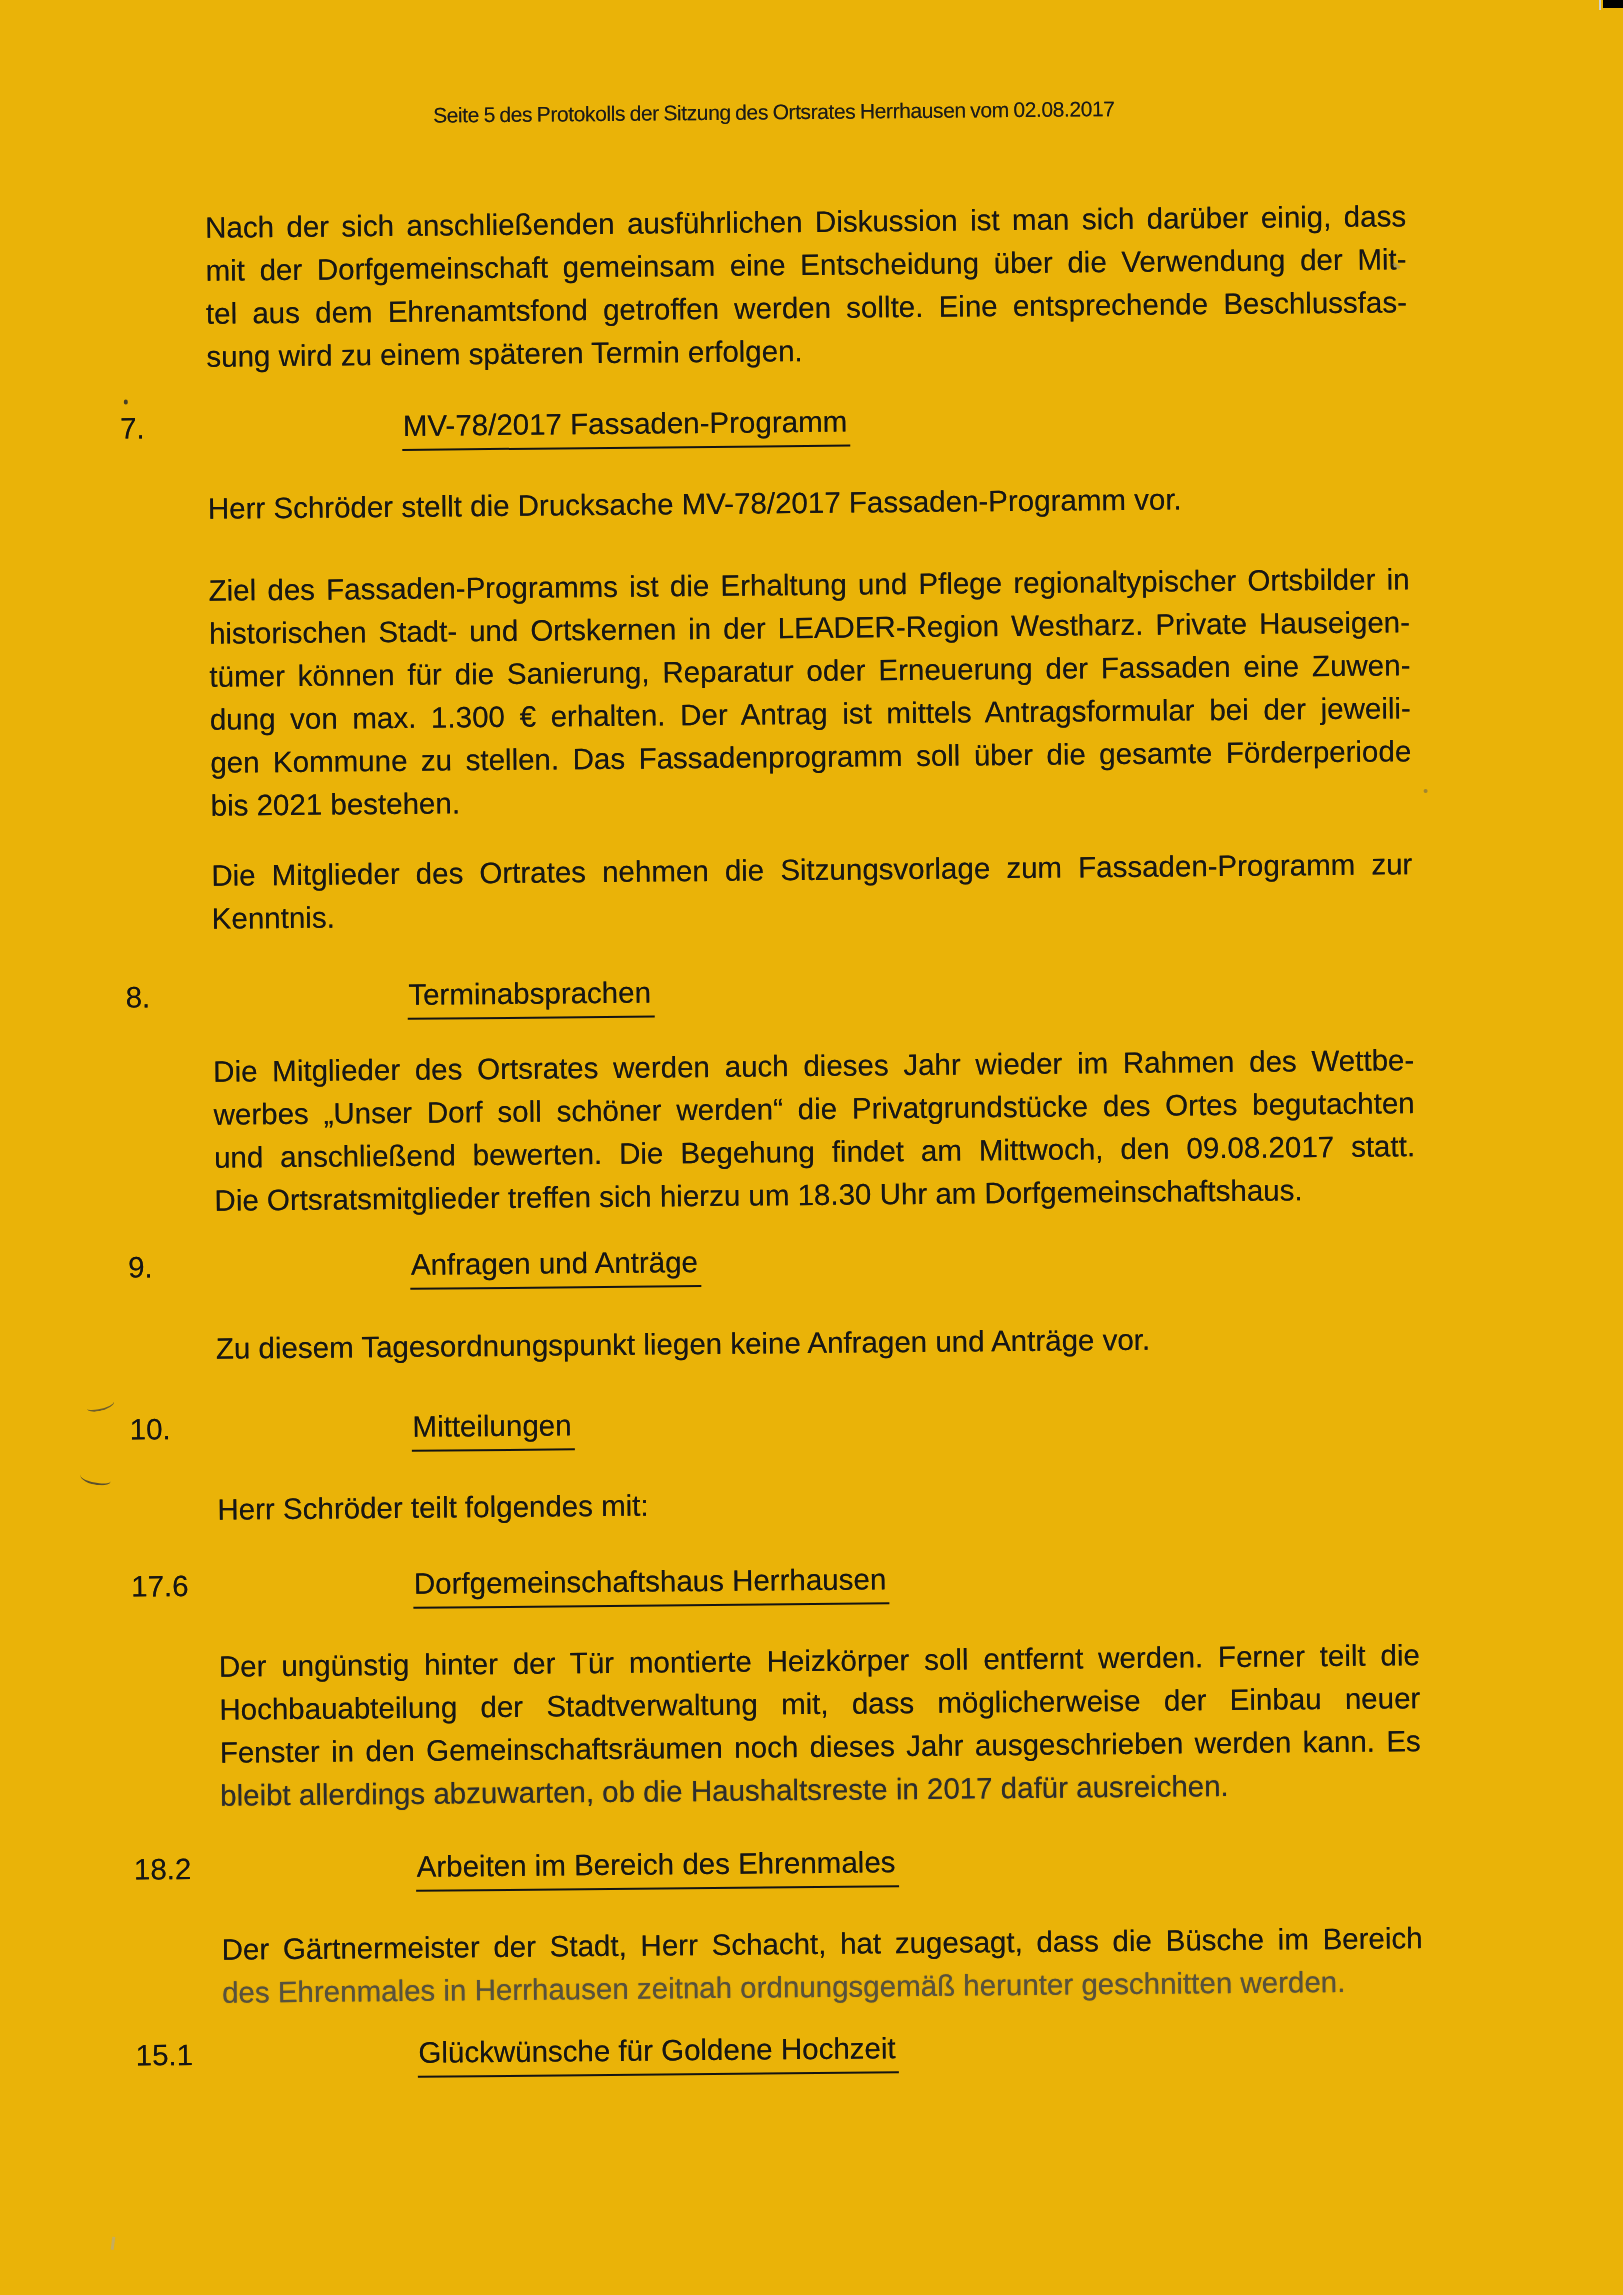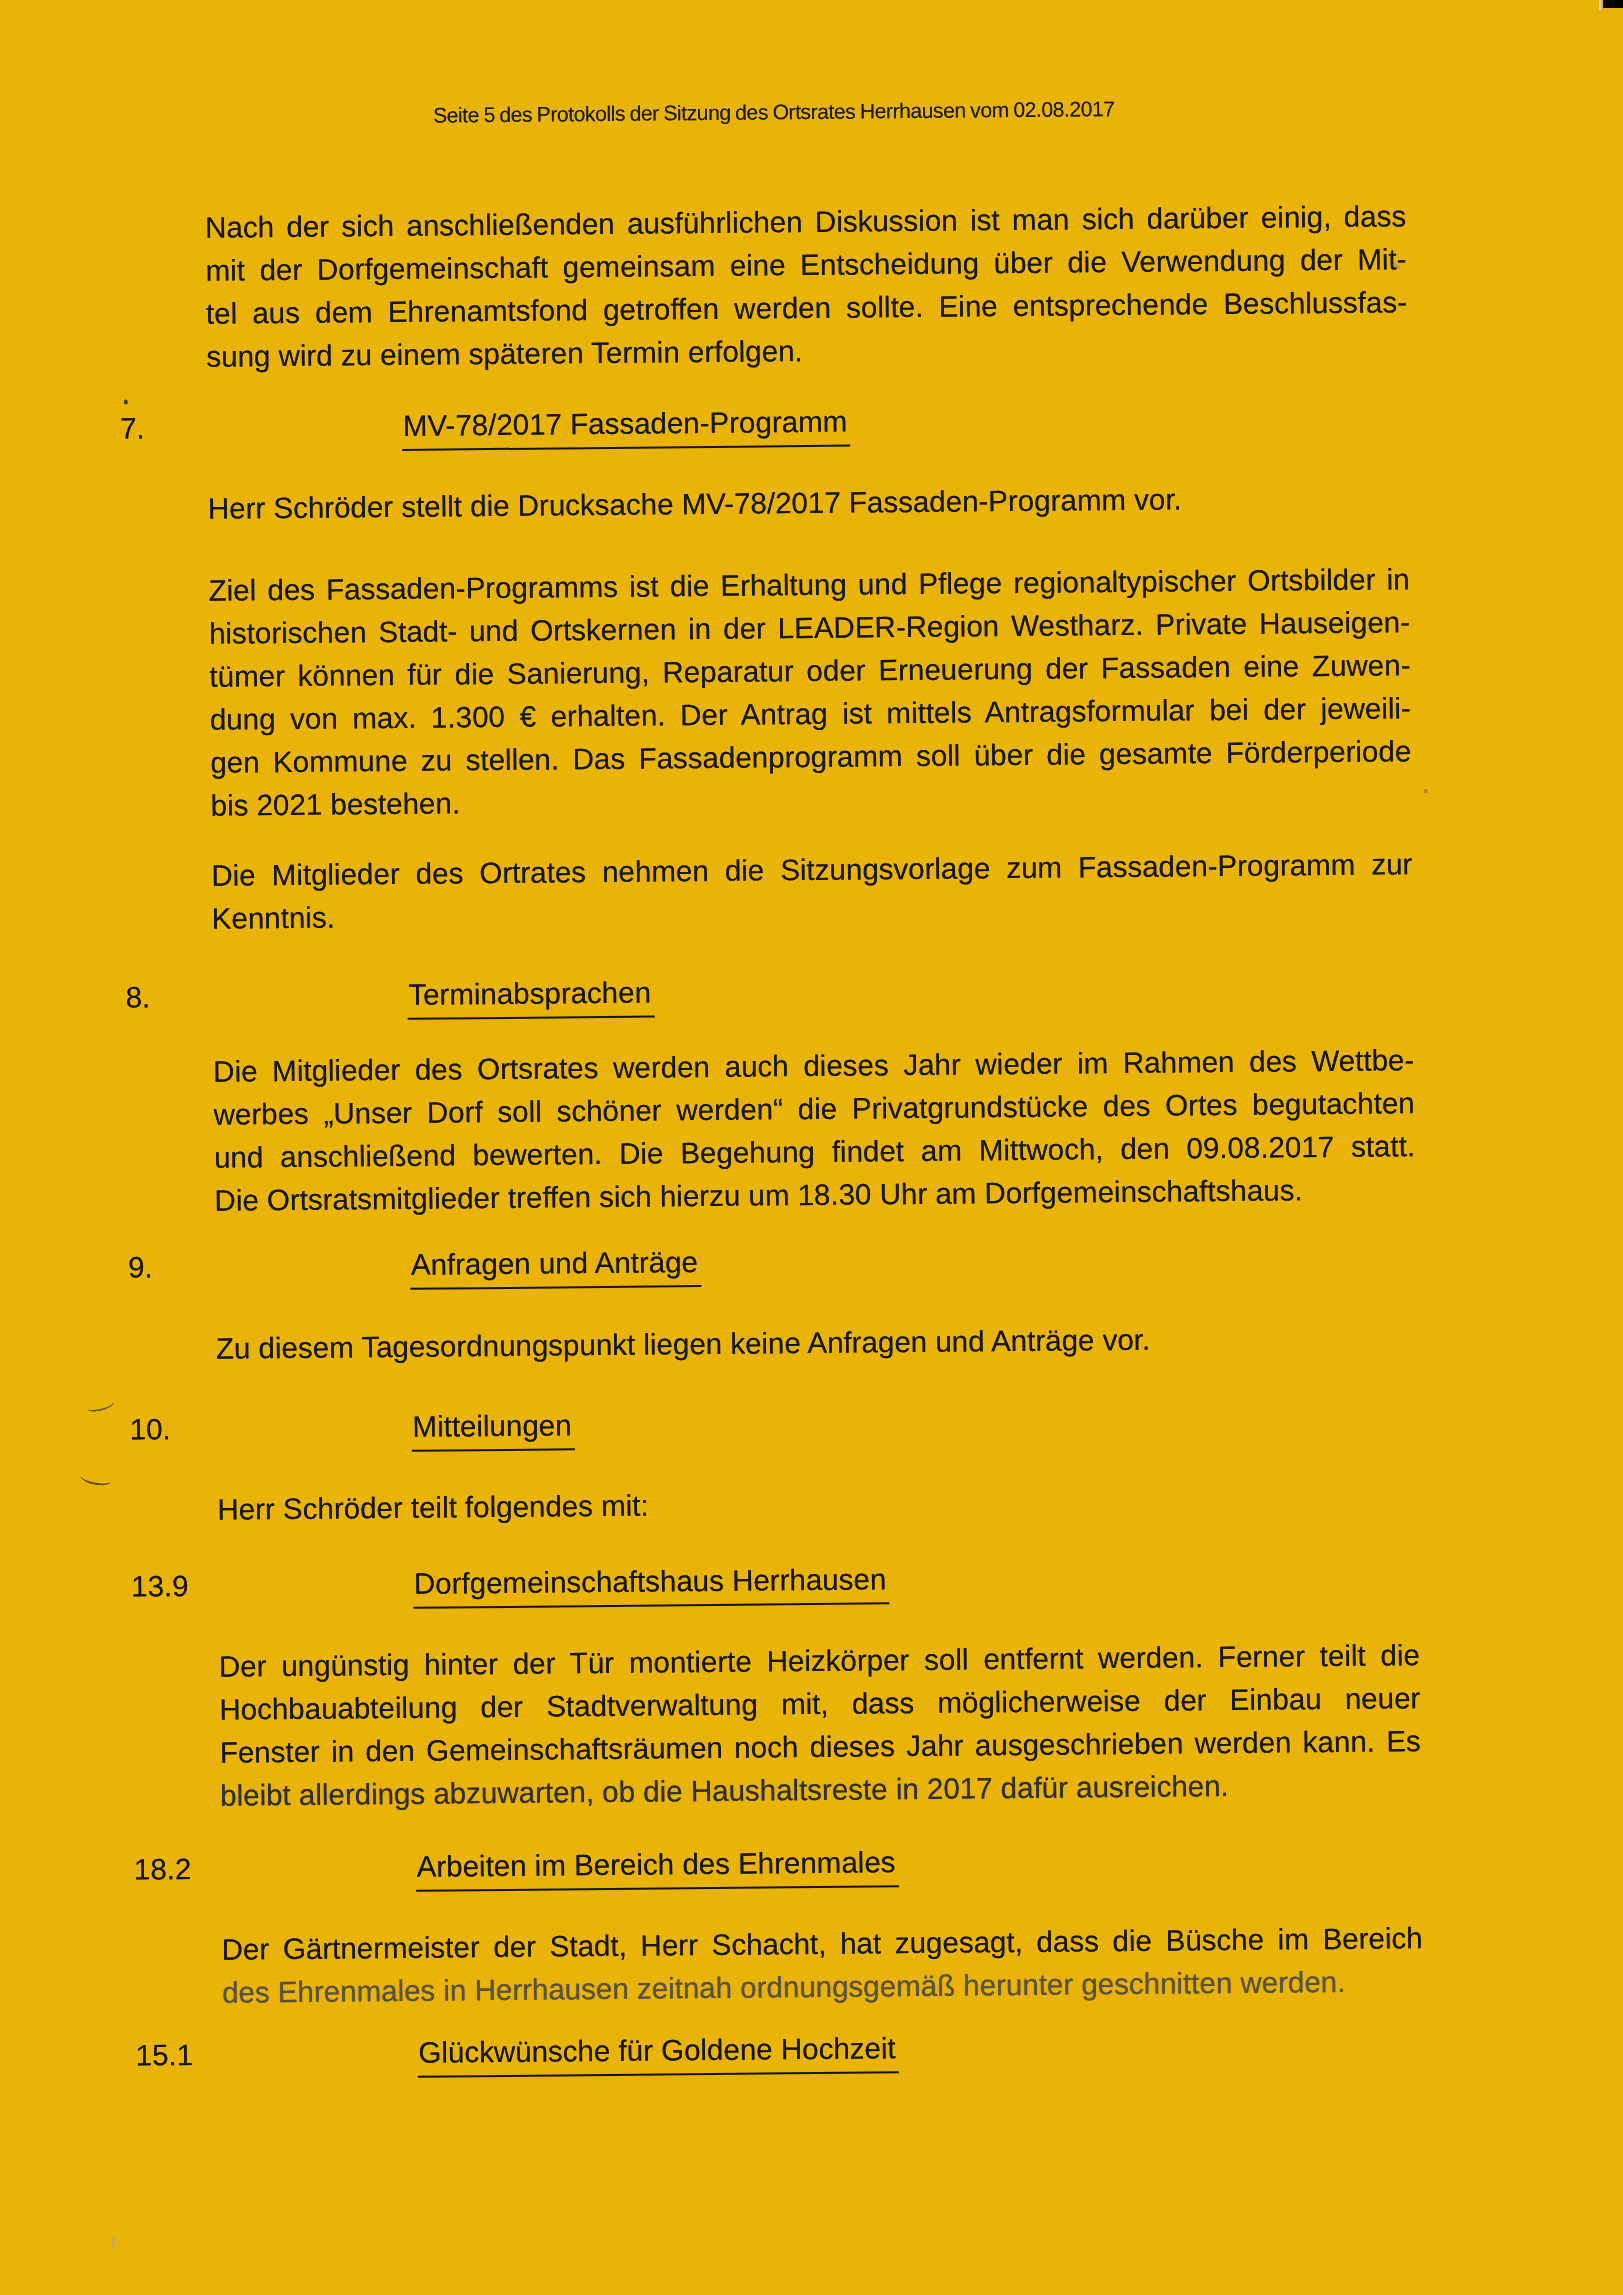--- a/index.html
+++ b/index.html
@@ -177,21 +177,21 @@
           <div class="line">Zu diesem Tagesordnungspunkt liegen keine Anfragen und Anträge vor.</div>
         </div>
         <div class="section heading-row" style="top: 1401px;">
           <span class="sec-num">10.</span>
           <span class="sec-title">Mitteilungen</span>
         </div>
         <div class="section para" style="top: 1482px;">
           <div class="line">Herr Schröder teilt folgendes mit:</div>
         </div>
         <div class="section heading-row" style="top: 1558px;">
-          <span class="sec-num">13.9</span>
+          <span class="sec-num">17.6</span>
           <span class="sec-title">Dorfgemeinschaftshaus Herrhausen</span>
         </div>
         <div class="section para" style="top: 1639px;">
           <div class="line stretch">Der ungünstig hinter der Tür montierte Heizkörper soll entfernt werden. Ferner teilt die</div>
           <div class="line stretch">Hochbauabteilung der Stadtverwaltung mit, dass möglicherweise der Einbau neuer</div>
           <div class="line stretch">Fenster in den Gemeinschaftsräumen noch dieses Jahr ausgeschrieben werden kann. Es</div>
           <div class="line faded-light">bleibt allerdings abzuwarten, ob die Haushaltsreste in 2017 dafür ausreichen.</div>
         </div>
         <div class="section heading-row" style="top: 1841px;">
           <span class="sec-num">18.2</span>

